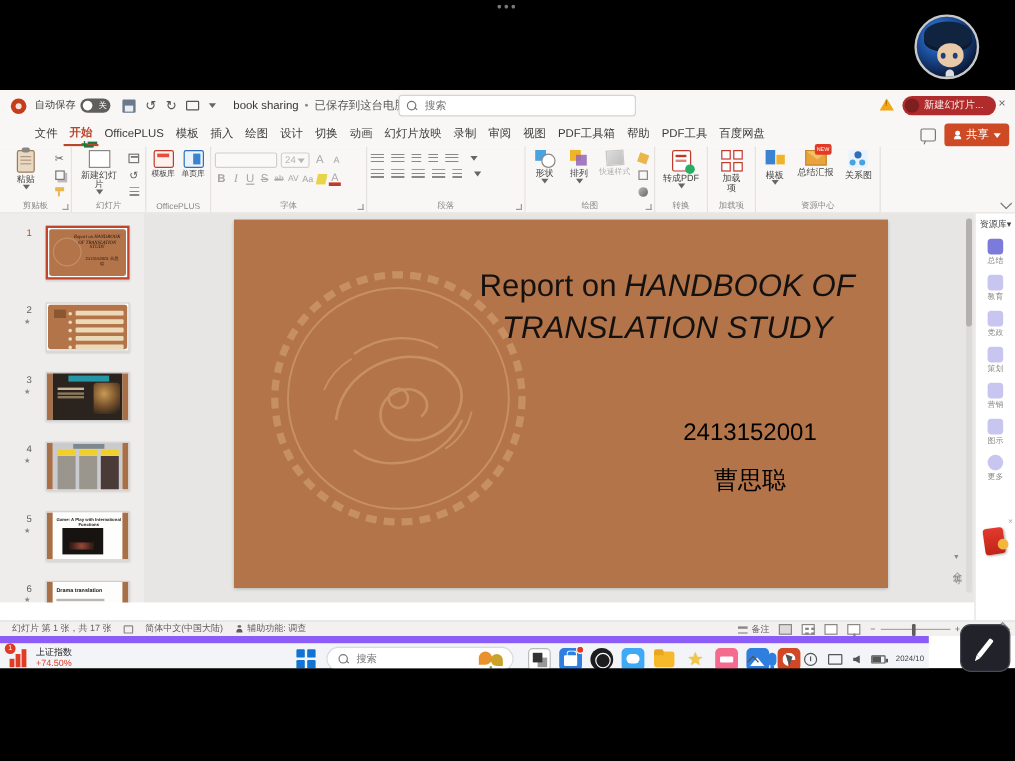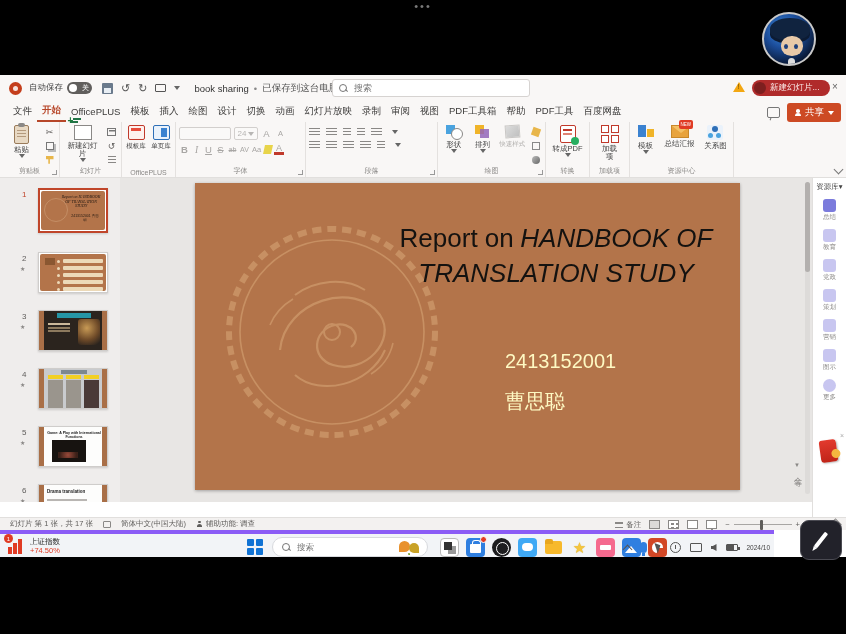--- a/index.html
+++ b/index.html
@@ -35,21 +35,21 @@
   .mag::before{content:"";position:absolute;left:0;top:0;width:6px;height:6px;border:1.2px solid #777;border-radius:50%;}
   .mag::after{content:"";position:absolute;left:5.5px;top:5.5px;width:3px;height:1.2px;background:#777;transform:rotate(45deg);}
   .searchpill input{border:none;outline:none;font-size:9px;color:#555;width:100%;background:transparent;}
   .warn-tri{position:absolute;left:733px;top:7px;width:0;height:0;border-left:6px solid transparent;border-right:6px solid transparent;border-bottom:10px solid #f3a712;}
   .warn-tri::after{content:"!";position:absolute;left:-1.5px;top:1px;font-size:7px;color:#6b4a00;}
   .sharepill{position:absolute;left:752px;top:5px;width:78px;height:16px;border-radius:8px;background:#b02b2b;color:#fbe9e7;font-size:8.5px;display:flex;align-items:center;padding:0 6px 0 2px;gap:4px;white-space:nowrap;overflow:hidden;}
   .sharepill .cam{width:12px;height:12px;border-radius:50%;background:#7d1f1f;flex:0 0 auto;}
   .pill-x{position:absolute;left:832px;top:7px;font-size:10px;color:#666;line-height:10px;}
 
   
-  .tabsrow{position:absolute;left:0;top:26px;width:846px;height:21px;background:#f9f7f6;display:flex;align-items:center;padding-left:8px;}
+  .tabsrow{position:absolute;left:0;top:26px;width:846px;height:21px;background:#f9f7f6;display:flex;align-items:center;padding-left:24px;}
   .mtab{font-size:9.5px;color:#3b3a39;padding:3px 5px;white-space:nowrap;}
   .mtab.active{color:#b7472a;font-weight:bold;border-bottom:2.5px solid #b7472a;}
   .tabs-right{position:absolute;right:5px;top:2px;display:flex;align-items:center;gap:7px;}
   .comment-ic{width:13px;height:11px;border:1.2px solid #777;border-radius:2px;position:relative;}
   .comment-ic::after{content:"";position:absolute;left:2px;top:9.5px;width:4px;height:3px;border-left:1.2px solid #777;transform:rotate(20deg);}
   .sharebtn{background:#cd4a24;color:#fff;font-size:9.5px;border-radius:3px;padding:3px 7px;display:flex;align-items:center;gap:4px;}
   .sharebtn .pers{width:7px;height:7px;position:relative;}
   .sharebtn .pers::before{content:"";position:absolute;left:2px;top:0;width:3.5px;height:3.5px;border-radius:50%;background:#fff;}
   .sharebtn .pers::after{content:"";position:absolute;left:0.5px;top:4px;width:6px;height:3px;border-radius:3px 3px 0 0;background:#fff;}
   .sharebtn .caret{border-top-color:#fff;}
@@ -139,21 +139,21 @@
   .tc5-img{position:absolute;left:13px;top:13px;width:34px;height:22px;background:#171310;}
   .tc5-img::after{content:"";position:absolute;left:6px;bottom:4px;width:20px;height:6px;background:radial-gradient(circle,#9a4a3a 0%,#3a2018 80%);}
   .tc6-bg{position:absolute;inset:0;background:#fdfdfc;}
   .tc6-title{position:absolute;left:8px;top:4px;font-size:4.5px;font-weight:bold;color:#1a1a1a;}
   .tc6-line{position:absolute;left:8px;width:40px;height:2px;background:#b9b6b3;}
 
   .canvas{position:absolute;left:120px;top:103px;width:692px;height:324px;background:#e8e6e4;}
   .slide{position:absolute;left:75px;top:5px;width:545px;height:307px;background:#b3744a;box-shadow:0 1px 3px rgba(0,0,0,.3);overflow:hidden;}
   .slide-title{position:absolute;left:185px;top:38px;width:352px;text-align:center;font-family:"Liberation Serif","DejaVu Serif",serif;font-size:26px;line-height:34px;color:#141210;}
   .slide-title .it{font-style:italic;}
-  .slide-id{position:absolute;left:310px;top:158px;width:240px;font-family:"Liberation Serif","DejaVu Serif",serif;font-size:20px;line-height:40px;color:#fef9c3;}
+  .slide-id{position:absolute;left:310px;top:158px;width:240px;text-align:center;font-family:"Liberation Serif","DejaVu Serif",serif;font-size:20px;line-height:40px;color:#000000;}
   .vscroll{position:absolute;right:2px;top:4px;width:5px;height:312px;background:#dddbd9;border-radius:3px;}
   .vscroll .vthumb{position:absolute;left:0;top:0;width:5px;height:90px;background:#b3b0ae;border-radius:3px;}
   .side-tag{position:absolute;right:10px;bottom:28px;writing-mode:vertical-rl;font-size:8px;color:#8a8886;letter-spacing:2px;}
 
   .notesbar{position:absolute;left:120px;top:427px;width:692px;height:15px;background:#fbfaf9;border-top:1px solid #e1dfdd;display:flex;align-items:center;}
   .notes-collapse{margin:0 6px 0 8px;font-size:7px;color:#777;}
   .notes-ph{font-size:8.5px;color:#777;margin-left:62px;}
 
   
   .rsidebar{position:absolute;left:812px;top:103px;width:34px;height:339px;background:#fff;border-left:1px solid #e1dfdd;}
@@ -177,21 +177,21 @@
   .vw{width:11px;height:9px;border:1px solid #8a8886;position:relative;background:#fff;}
   .vw.sel{background:#dcdad8;}
   .vw.grid{background:linear-gradient(#8a8886,#8a8886) 2px 2px/3px 2px no-repeat,linear-gradient(#8a8886,#8a8886) 6.5px 2px/3px 2px no-repeat,linear-gradient(#8a8886,#8a8886) 2px 5.5px/3px 2px no-repeat,linear-gradient(#8a8886,#8a8886) 6.5px 5.5px/3px 2px no-repeat,#fff;}
   .vw.show::after{content:"";position:absolute;left:3.5px;bottom:-3px;width:2px;height:3px;background:#8a8886;}
   .zoomslider{display:flex;align-items:center;gap:4px;color:#5f5d5b;}
   .ztrack{width:58px;height:1.5px;background:#a8a6a4;position:relative;}
   .zthumb{position:absolute;left:26px;top:-4px;width:3.5px;height:10px;background:#5f5d5b;border-radius:1px;}
   .fitic{width:9px;height:9px;border:1px solid #8a8886;transform:rotate(45deg);}
 
   
-  .taskbar{position:absolute;left:0;top:455px;width:774px;height:27px;background:#f2f4f7;border-top:4px solid #8b5cf6;}
+  .taskbar{position:absolute;left:0;top:455px;width:774px;height:27px;background:#f2f4f7;border-top:6px solid #8b5cf6;}
   .stockw{position:absolute;left:6px;top:2px;display:flex;align-items:center;gap:4px;}
   .stock-ic{width:20px;height:20px;position:relative;}
   .stock-ic .b1{position:absolute;left:2px;bottom:2px;width:4px;height:7px;background:#e03b24;}
   .stock-ic .b2{position:absolute;left:7px;bottom:2px;width:4px;height:11px;background:#e03b24;}
   .stock-ic .b3{position:absolute;left:12px;bottom:2px;width:4px;height:15px;background:#e03b24;}
   .stock-badge{position:absolute;left:-2px;top:-2px;width:9px;height:9px;border-radius:50%;background:#e03b24;color:#fff;font-size:6px;display:flex;align-items:center;justify-content:center;}
   .stock-txt{display:flex;flex-direction:column;line-height:9px;}
   .stock-name{font-size:7.5px;color:#222;}
   .stock-chg{font-size:7.5px;color:#e03b24;}
   .winbtn{position:absolute;left:247px;top:5px;width:17px;height:17px;display:grid;grid-template-columns:7px 7px;grid-template-rows:7px 7px;gap:1.5px;}

